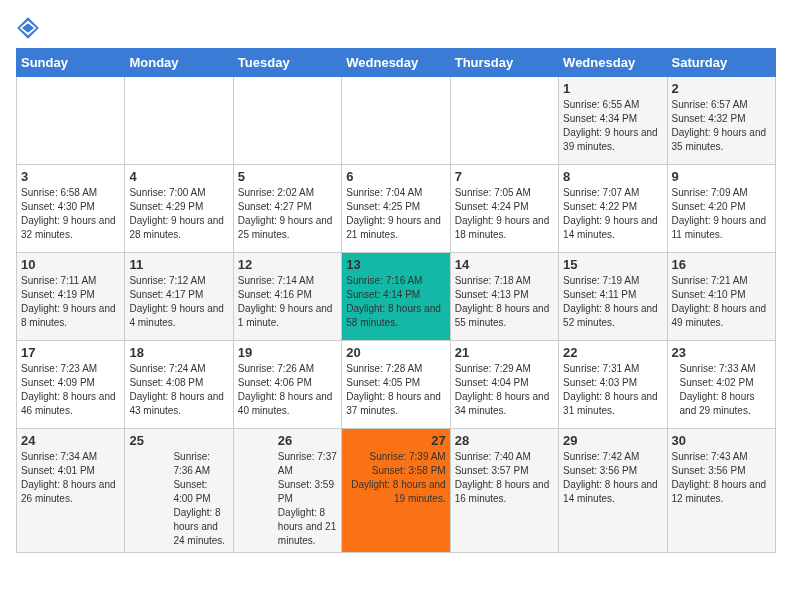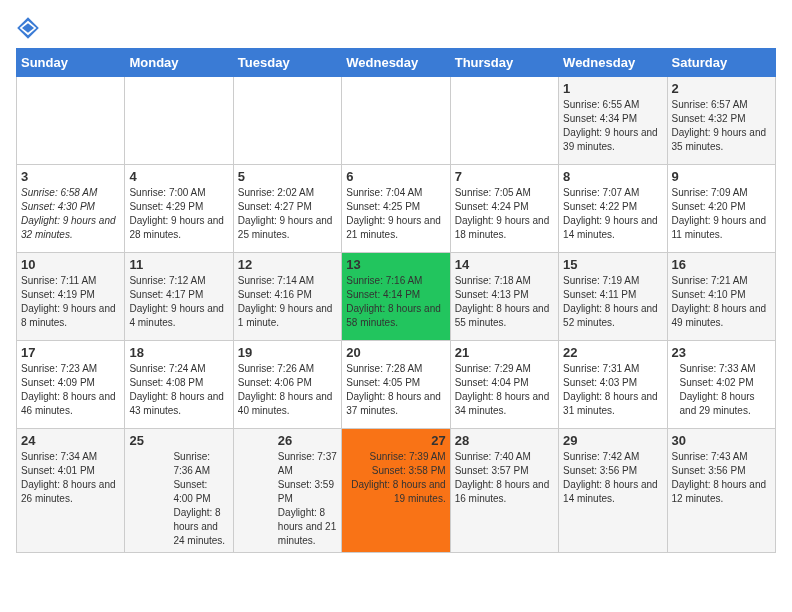--- a/index.html
+++ b/index.html
@@ -140,21 +140,21 @@
         <td style="background: rgb(245, 245, 245);">
           <span class="day-number">2</span>
           <div class="day-info" style="white-space: pre-line;">Sunrise: 6:57 AM
 Sunset: 4:32 PM
 Daylight: 9 hours and 35 minutes.</div>
         </td>
       </tr>
       <tr>
         <td style="background: rgb(255, 255, 255);">
           <span class="day-number">3</span>
-          <div class="day-info" style="white-space: pre-line; font-style: italic;">Sunrise: 6:58 AM
+          <div class="day-info" style="white-space: pre-line;">Sunrise: 6:58 AM
 Sunset: 4:30 PM
 Daylight: 9 hours and 32 minutes.</div>
         </td>
         <td style="background: rgb(255, 255, 255);">
           <span class="day-number">4</span>
           <div class="day-info" style="white-space: pre-line;">Sunrise: 7:00 AM
 Sunset: 4:29 PM
 Daylight: 9 hours and 28 minutes.</div>
         </td>
         <td style="background: rgb(255, 255, 255);">
@@ -200,21 +200,21 @@
           <div class="day-info" style="white-space: pre-line;">Sunrise: 7:12 AM
 Sunset: 4:17 PM
 Daylight: 9 hours and 4 minutes.</div>
         </td>
         <td style="background: rgb(245, 245, 245);">
           <span class="day-number">12</span>
           <div class="day-info" style="white-space: pre-line;">Sunrise: 7:14 AM
 Sunset: 4:16 PM
 Daylight: 9 hours and 1 minute.</div>
         </td>
-        <td style="background: #22c55e; margin-left: 36px;">
+        <td style="background: #14b8a6; margin-left: 36px;">
           <span class="day-number">13</span>
           <div class="day-info" style="white-space: pre-line;">Sunrise: 7:16 AM
 Sunset: 4:14 PM
 Daylight: 8 hours and 58 minutes.</div>
         </td>
         <td style="background: rgb(245, 245, 245);">
           <span class="day-number">14</span>
           <div class="day-info" style="white-space: pre-line;">Sunrise: 7:18 AM
 Sunset: 4:13 PM
 Daylight: 8 hours and 55 minutes.</div>

